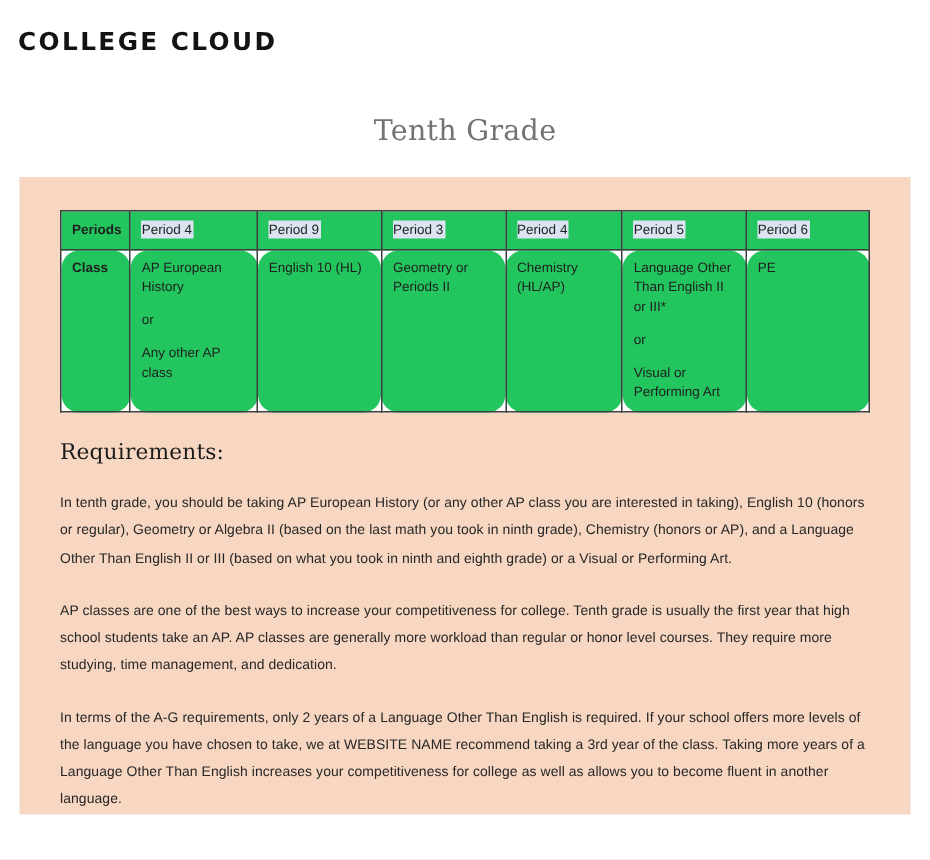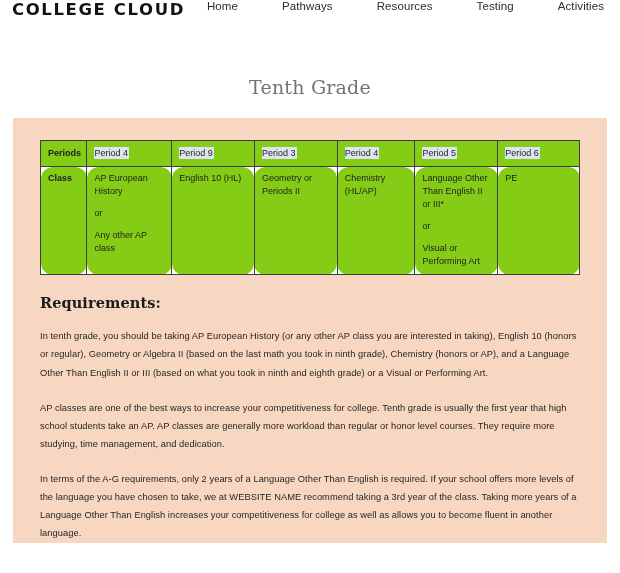--- a/index.html
+++ b/index.html
@@ -11,21 +11,21 @@
     height: 573px;
     background: #ffffff;
     font-family: "Liberation Sans", sans-serif;
     overflow: hidden;
   }
 
   
   .site-header {
     height: 54px;
     display: flex;
-    align-items: flex-start;
+    align-items: center;
     background: #ffffff;
     padding: 0 10px 0 12px;
     box-sizing: border-box;
   }
   .logo {
     font-family: "DejaVu Sans", sans-serif;
     font-weight: bold;
     font-size: 16.5px;
     letter-spacing: 1.6px;
     color: #131313;
@@ -78,21 +78,21 @@
     margin-bottom: 4px;
   }
   .schedule-table td {
     border: 1px solid #3d3d3d;
     vertical-align: top;
     padding: 5px 7px 6px 7px;
     font-family: "Liberation Sans", sans-serif;
     font-size: 9px;
     line-height: 1.45;
     color: #1f1f1f;
-    background: #84cc16;
+    background: #22c55e;
   }
   .col-label { width: 46px; }
   .col-p1 { width: 84px; }
   .col-p2 { width: 82px; }
   .col-p3 { width: 82px; }
   .col-p4 { width: 77px; }
   .col-p5 { width: 82px; }
   .col-p6 { width: 81px; }
 
   .row-head td {
@@ -110,48 +110,41 @@
     font-weight: bold;
   }
   .row-body td { height: 86px; border-radius: 12px; }
   .cell-line { display: block; }
   .cell-gap { display: block; height: 9px; }
 
   
   .req-heading {
     font-family: "DejaVu Serif", serif;
     font-size: 14.5px;
-    font-weight: bold;
+    font-weight: normal;
     color: #1b1b1b;
     margin: 19px 0 16px 0;
     letter-spacing: 0.1px;
   }
   .req-par {
     font-family: "Liberation Sans", sans-serif;
     font-size: 9.3px;
     line-height: 1.95;
     color: #262626;
     margin: 0 0 17px 0;
     max-width: 552px;
     letter-spacing: 0.05px;
   }
   .req-par:last-child { margin-bottom: 0; }
 </style>
 </head>
 <body>
 
 <div class="site-header">
   <div class="logo">COLLEGE CLOUD</div>
-  <nav class="nav">
-    <div class="nav-item">Home</div>
-    <div class="nav-item">Pathways</div>
-    <div class="nav-item">Resources</div>
-    <div class="nav-item">Testing</div>
-    <div class="nav-item">Activities</div>
-  </nav>
 </div>
 
 <h1 class="page-title">Tenth Grade</h1>
 
 <div class="panel">
 
   <table class="schedule-table">
     <colgroup>
       <col class="col-label">
         <col class="col-p1">

